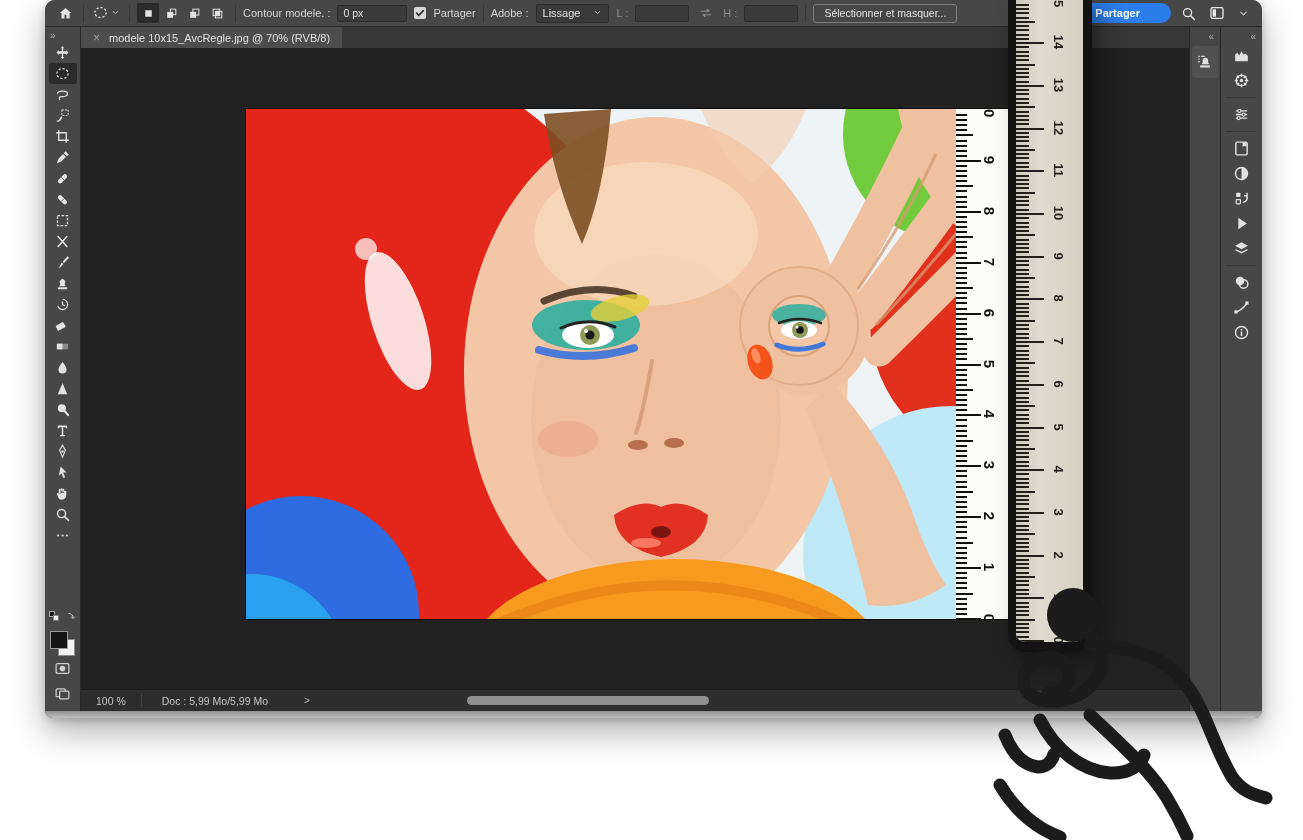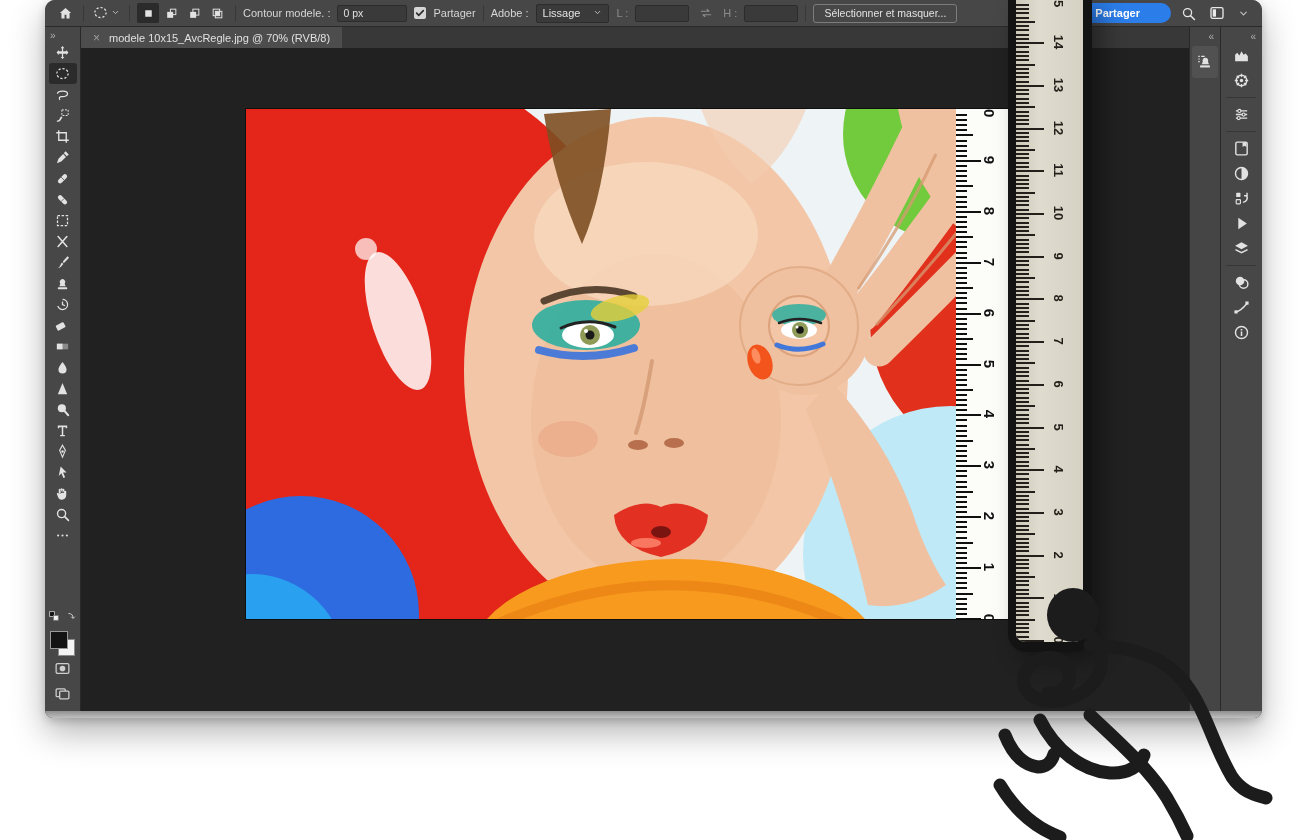--- a/index.html
+++ b/index.html
@@ -557,20 +557,29 @@
                 <div class="rnum" style="top: 254.5px; left: 33px;">5</div>
                 <div class="rnum" style="top: 203.6px; left: 33px;">6</div>
                 <div class="rnum" style="top: 152.7px; left: 33px;">7</div>
                 <div class="rnum" style="top: 101.8px; left: 33px;">8</div>
                 <div class="rnum" style="top: 50.9px; left: 33px;">9</div>
                 <div class="rnum" style="top: 0px; left: 33px;">10</div>
               </div>
           </div>
         </div>
 
+        <div class="statusbar">
+          <span class="zoom-field">100 %</span>
+          <div class="status-sep"></div>
+          <div class="doc-info">
+            <span>Doc : 5,99 Mo/5,99 Mo</span>
+            <span class="status-menu">&gt;</span>
+          </div>
+          <div class="hscroll-thumb"></div>
+        </div>
       </div>
 
       <div class="docks">
         <div class="dock-narrow">
           <div class="dock-collapse">«</div>
           <div class="stamp-box" id="left-dock-icons">
               <svg viewBox="0 0 24 24" width="18" height="18">
                 <path d="M9 11.5a3.8 3.8 0 117 0l1.3 3.5H7.7z" fill="#e2e2e2"></path>
                 <rect x="5.5" y="16.5" width="13" height="2.8" fill="#e2e2e2"></rect>
                 <path d="M3 4.5h2M3 8h2M3 11.5h2M7 4.5h4.5" stroke="#e2e2e2" stroke-width="1.6"></path>

